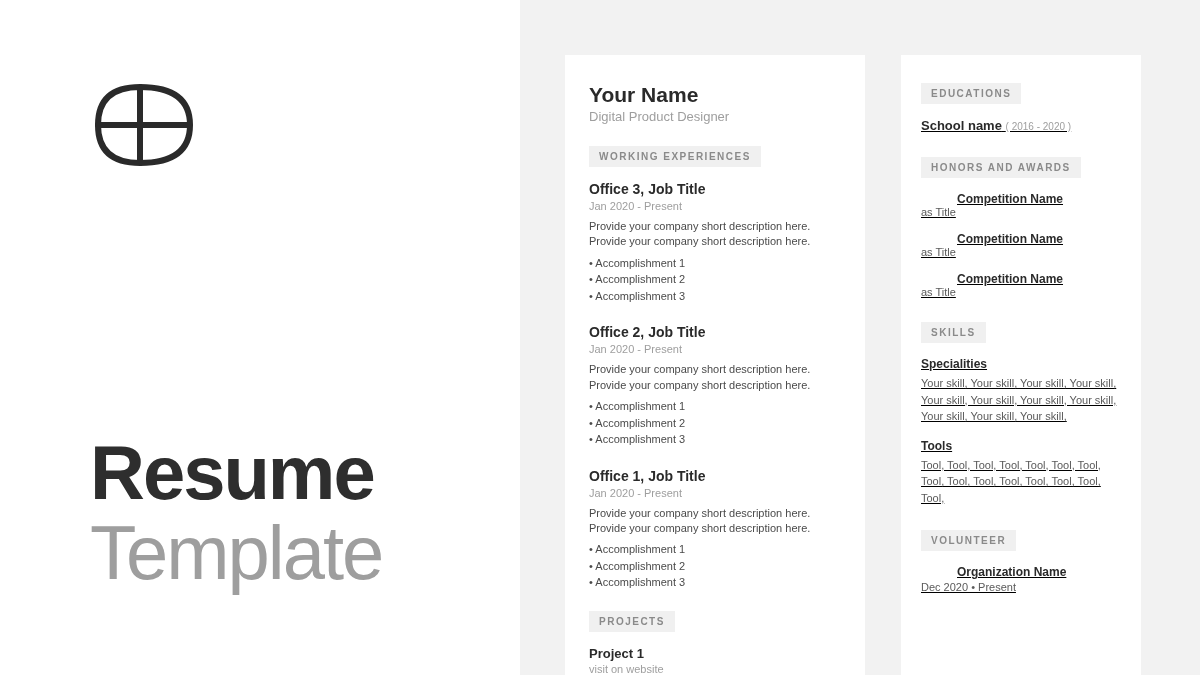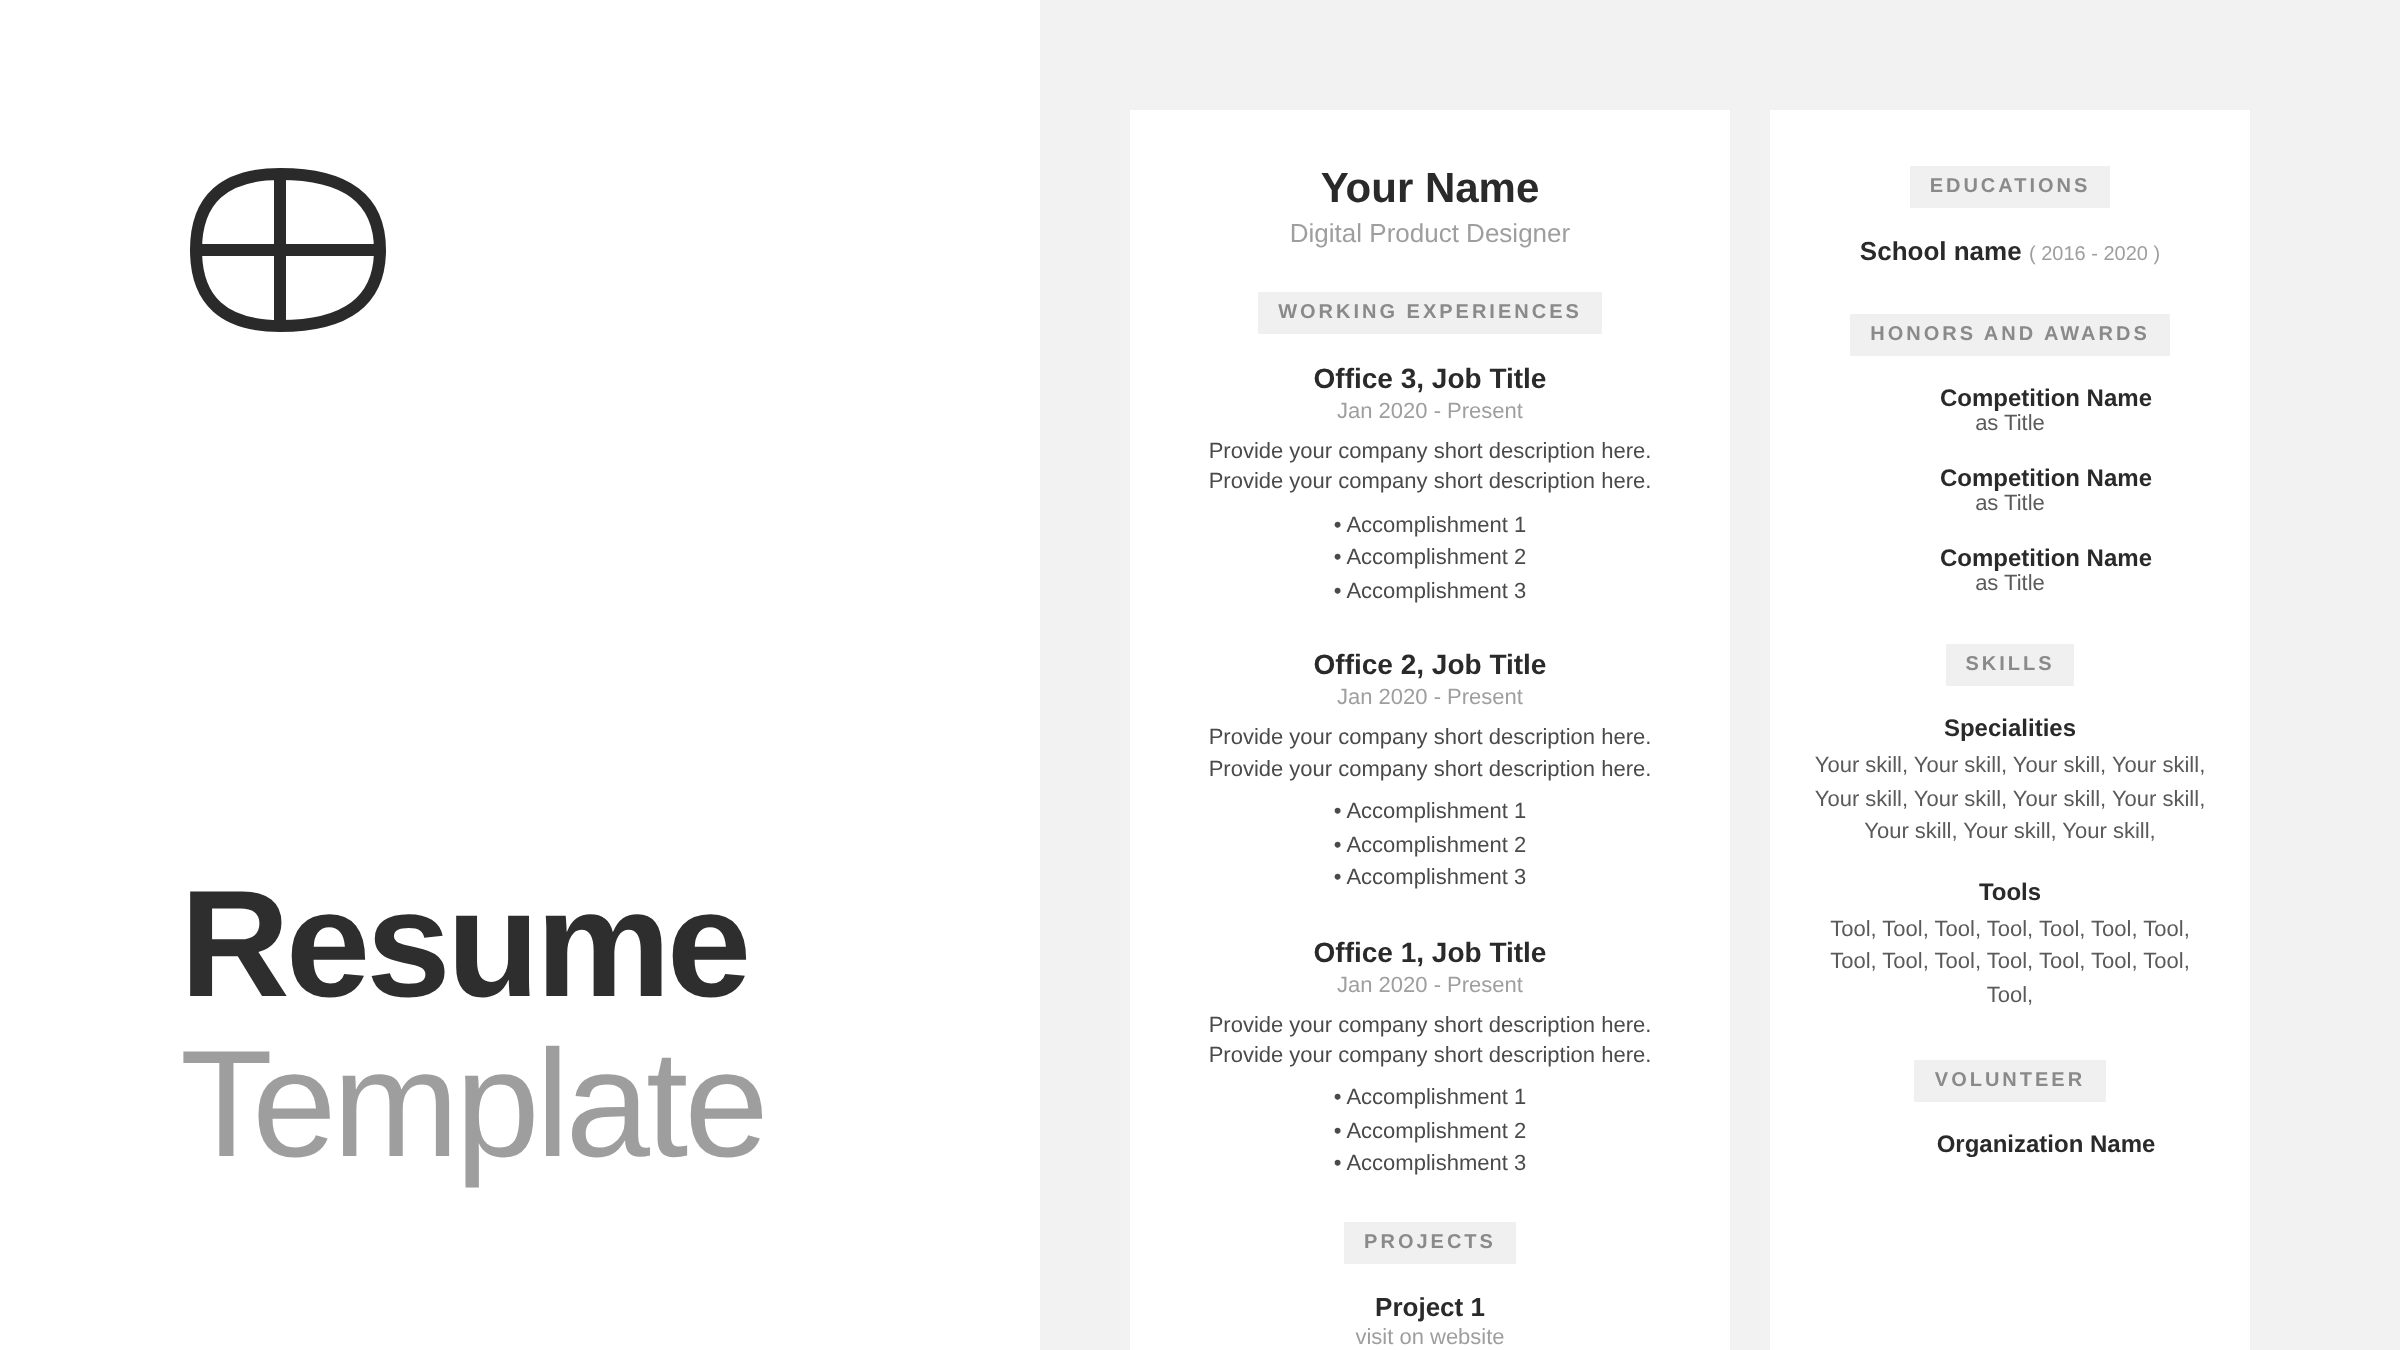--- a/index.html
+++ b/index.html
@@ -37,32 +37,32 @@
     color: #9e9e9e;
     letter-spacing: -2px;
     line-height: 1.1;
   }
   .right-panel {
     flex: 1;
     height: 675px;
     background: #f2f2f2;
     padding: 55px 40px 0 45px;
     display: flex;
-    gap: 20px;
-    text-align: center;
+    gap: 36px;
   }
   .col-main {
     width: 300px;
     background: #ffffff;
     padding: 28px 24px;
   }
   .col-side {
     width: 240px;
     background: #ffffff;
     padding: 28px 20px;
+    text-decoration: underline;
   }
   .name {
     font-size: 21px;
     font-weight: 800;
     color: #2a2a2a;
     margin-bottom: 2px;
   }
   .role {
     font-size: 13px;
     color: #9e9e9e;
@@ -237,15 +237,16 @@
     <div class="section-label">SKILLS</div>
     <div class="side-block">
       <div class="skill-head">Specialities</div>
       <div class="skill-body">Your skill, Your skill, Your skill, Your skill, Your skill, Your skill, Your skill, Your skill, Your skill, Your skill, Your skill,</div>
       <div class="skill-head">Tools</div>
       <div class="skill-body">Tool, Tool, Tool, Tool, Tool, Tool, Tool, Tool, Tool, Tool, Tool, Tool, Tool, Tool, Tool,</div>
     </div>
 
     <div class="section-label">VOLUNTEER</div>
     <div class="honor-name">Organization Name</div>
+    <div class="side-sub">Dec 2020 • Present</div>
   </div>
 
 </div>
 
 </body></html>

